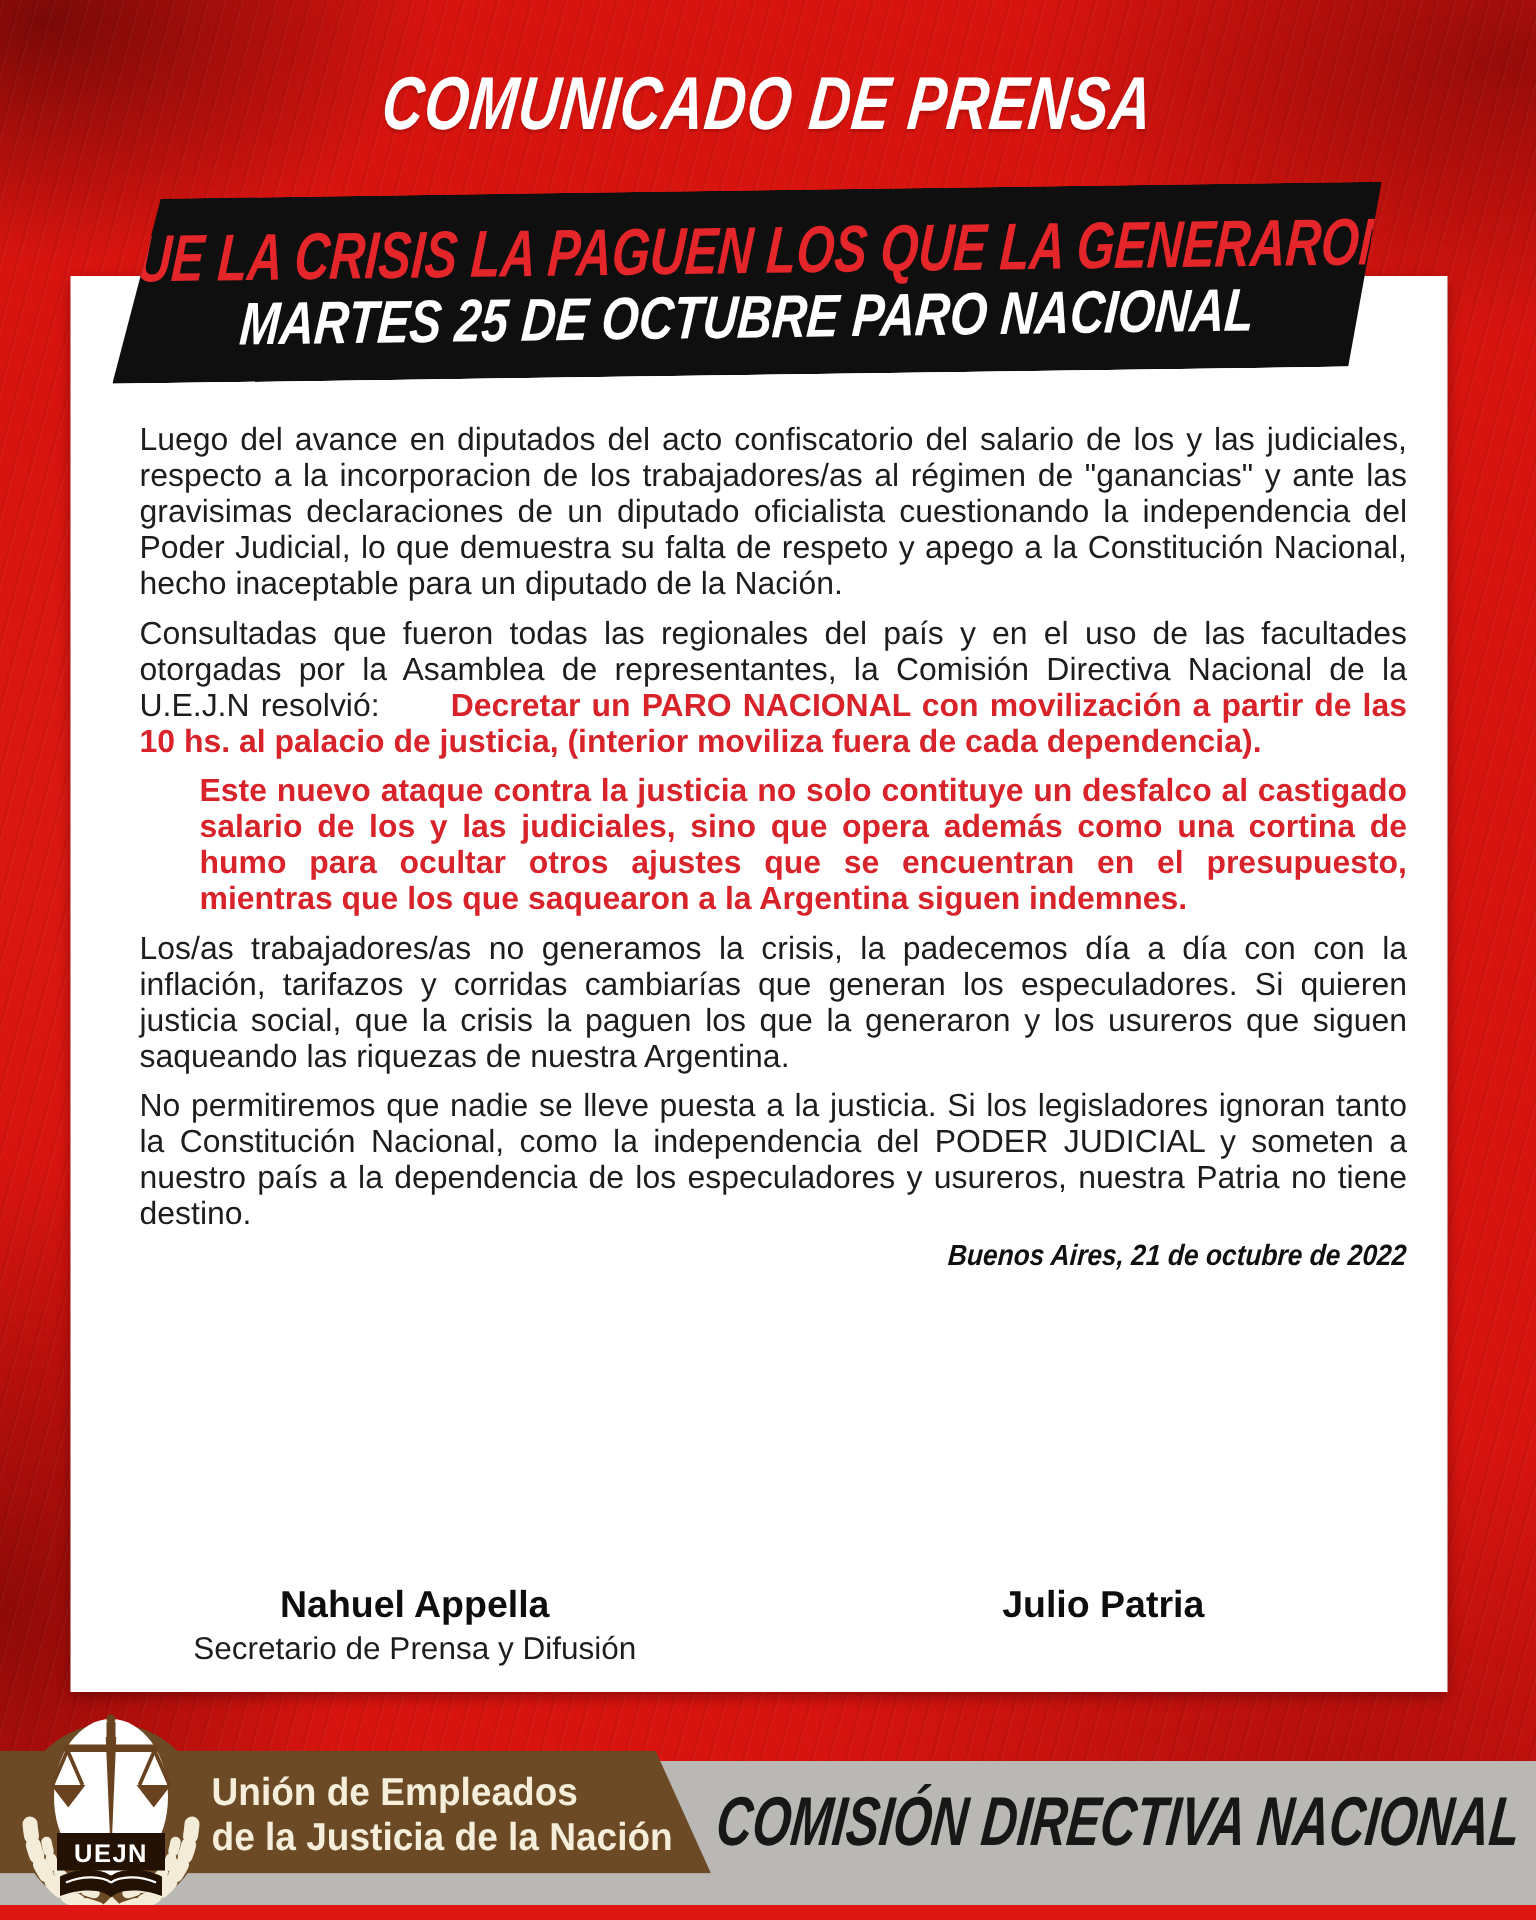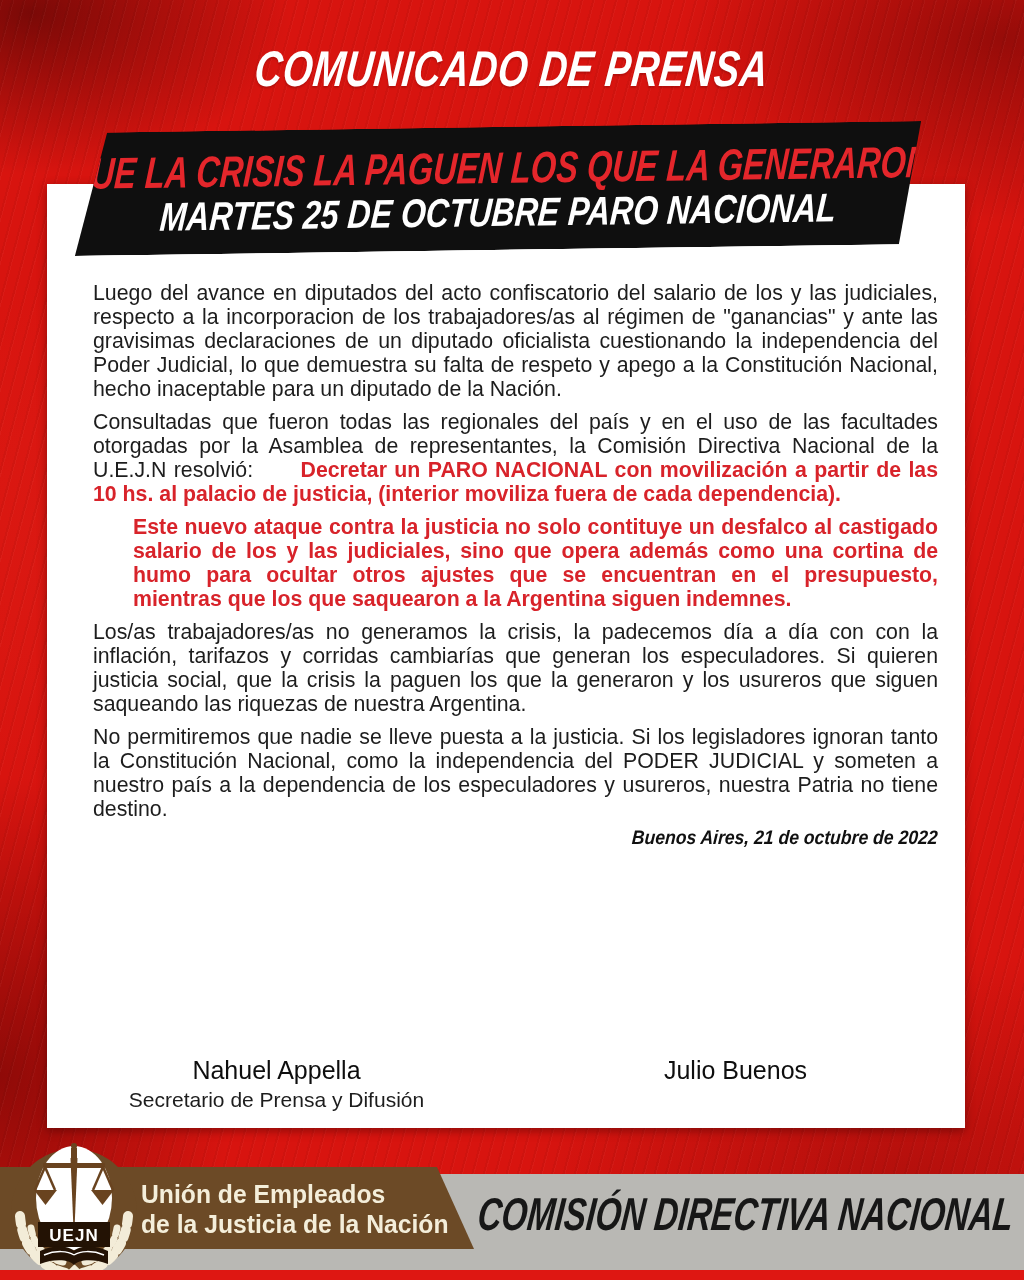--- a/index.html
+++ b/index.html
@@ -65,21 +65,21 @@
     display: inline-block;
     font: italic bold 19.5px/1.2 "Liberation Sans", sans-serif;
     color: #101010;
     transform: scaleX(0.9) skewX(-4deg); transform-origin: right center;
   }
   .signatures {
     position: absolute; left: 47px; top: 1056px; width: 918px;
     display: flex;
   }
   .sig { width: 50%; text-align: center; }
-  .sig-name { font-weight: normal; font-size: 25px; color: #0e0e0e; }
+  .sig-name { font-weight: bold; font-size: 25px; color: #0e0e0e; }
   .sig-role { font-size: 21px; color: #1d1d1d; margin-top: 3px; }
   .gray-band {
     position: absolute; left: 0; top: 1174px; width: 1024px; height: 96px;
     background: #b9b8b4;
   }
   .comision {
     position: absolute; left: 478px; top: 1191px;
     display: inline-block; white-space: nowrap;
     font: italic 900 46px/1 "Liberation Sans", sans-serif;
     color: #171717;
@@ -133,21 +133,21 @@
       <span>Buenos Aires, 21 de octubre de 2022</span>
     </div>
   </div>
 
   <div class="signatures">
     <div class="sig">
       <div class="sig-name">Nahuel Appella</div>
       <div class="sig-role">Secretario de Prensa y Difusión</div>
     </div>
     <div class="sig">
-      <div class="sig-name">Julio Buenos</div>
+      <div class="sig-name">Julio Patria</div>
     </div>
   </div>
 
   <div class="gray-band"></div>
   <span class="comision">COMISIÓN DIRECTIVA NACIONAL</span>
 
   <div class="brown-banner"></div>
   <div class="org-text">
     <div>Unión de Empleados</div>
     <div>de la Justicia de la Nación</div>

